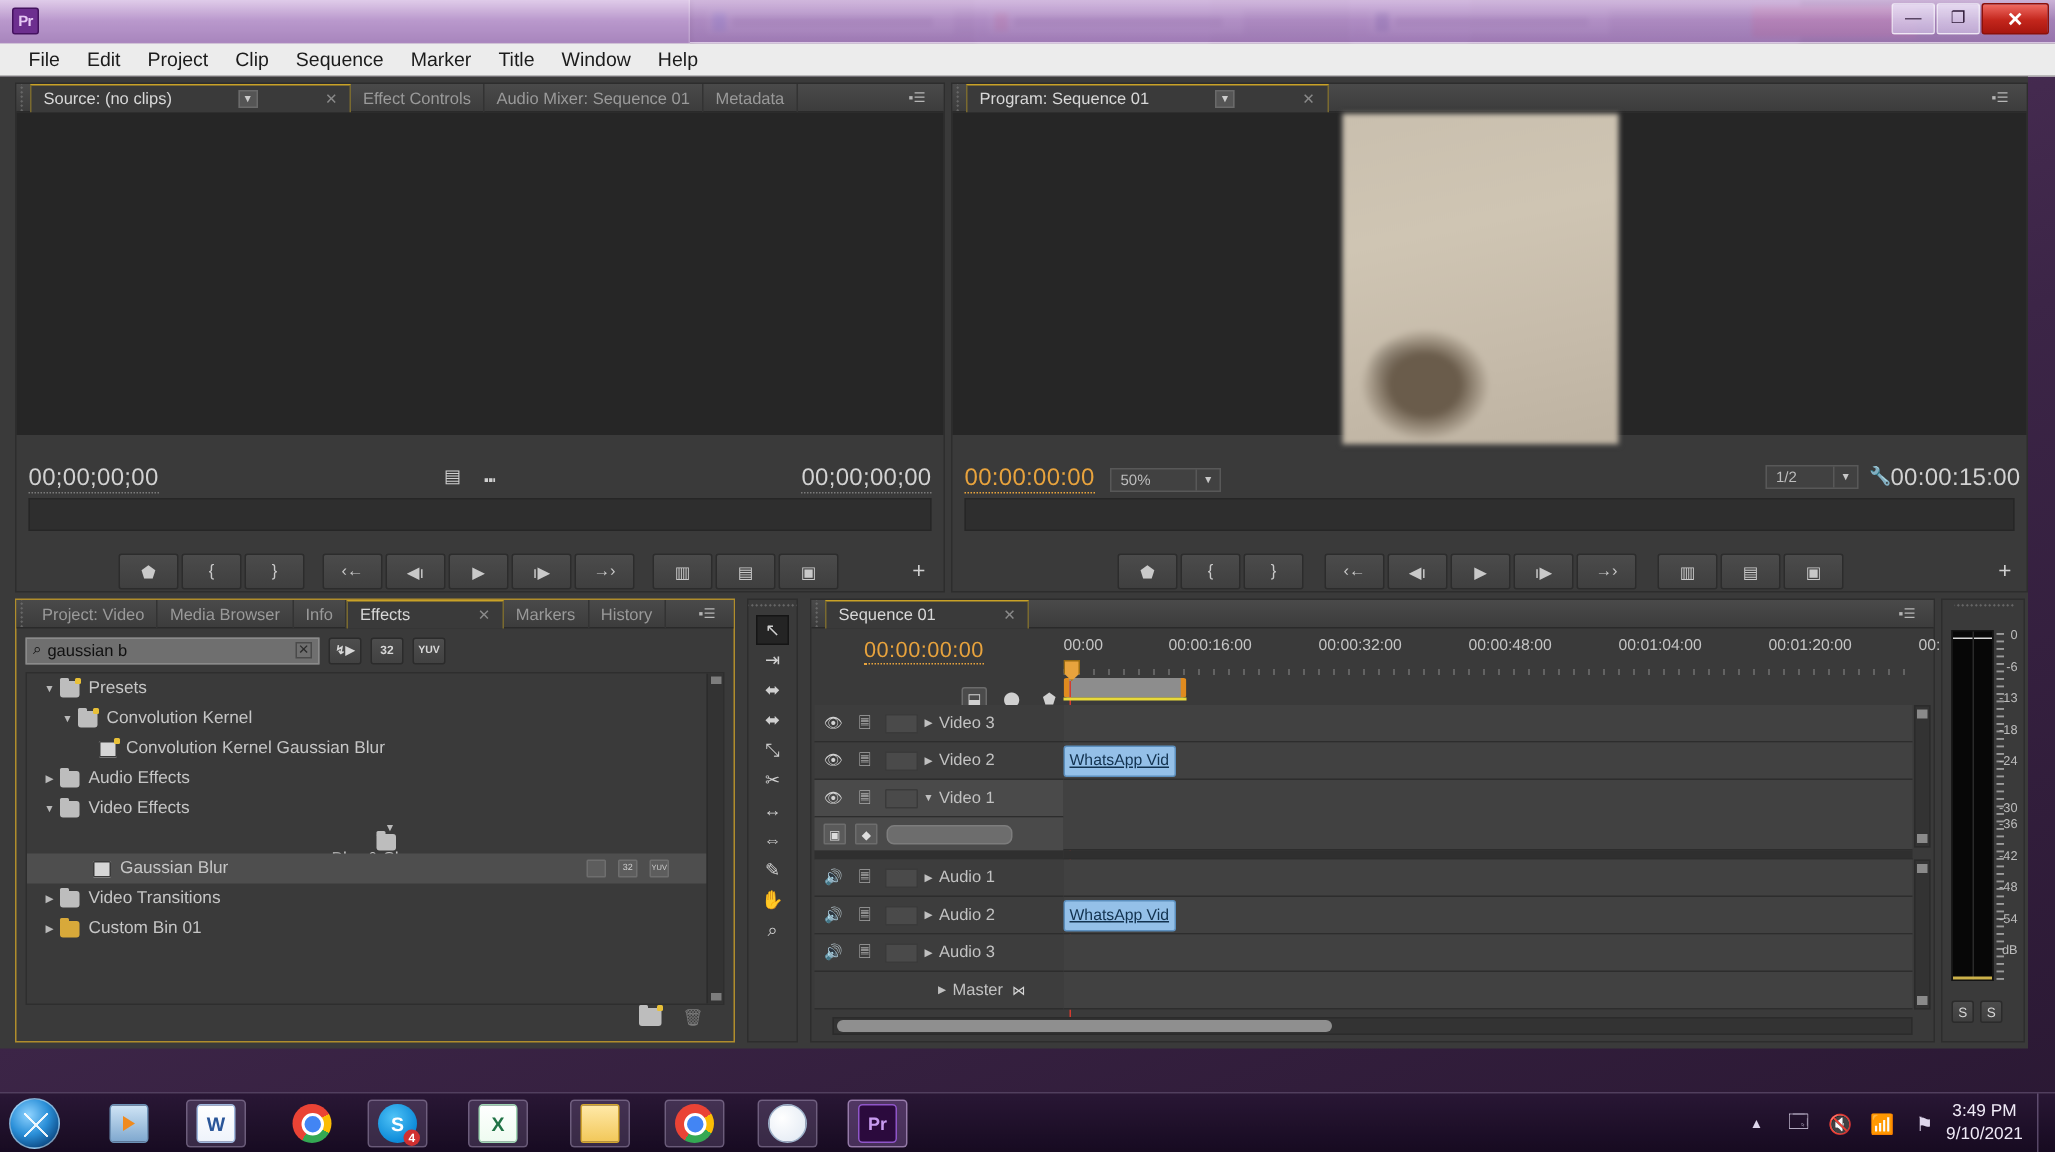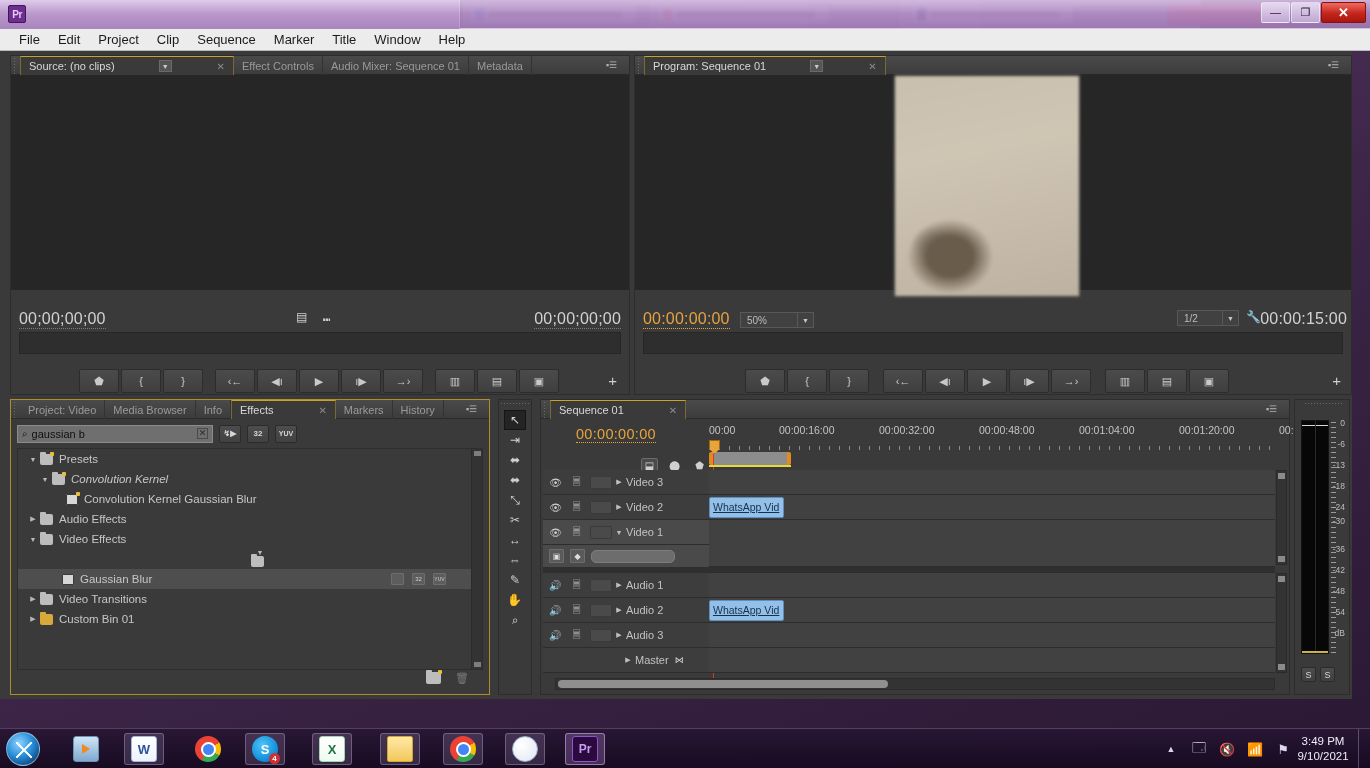--- a/index.html
+++ b/index.html
@@ -522,21 +522,21 @@
         <div class="sq-btn">32</div>
         <div class="sq-btn" style="font-size:7px;">YUV</div>
       </div>
 
       <div class="tree">
         <div class="trow" style="padding-left:8px;">
           <span class="tw">▼</span>
           <span class="folder star"></span>
           <span>Presets</span>
         </div>
-        <div class="trow" style="padding-left:20px;font-style:italic;">
+        <div class="trow" style="padding-left:20px;">
           <span class="tw">▼</span>
           <span class="folder star"></span>
           <span>Convolution Kernel</span>
         </div>
         <div class="trow" style="padding-left:48px;">
           <span class="fxicon star"></span>
           <span>Convolution Kernel Gaussian Blur</span>
         </div>
         <div class="trow" style="padding-left:8px;">
           <span class="tw">▶</span>
@@ -734,21 +734,21 @@
         <div style="position:absolute; left:13px; top:0; width:1px; height:100%; background:#2a2a2a;"></div>
         <div style="position:absolute; left:0; bottom:0; width:100%; height:2px; background:#cbb14a;"></div>
       </div>
       <div class="meter-ticks"></div>
       <div class="meter-scale">
         <span style="top:0px;">0</span>
         <span style="top:21px;">-6</span>
         <span style="top:42px;">-13</span>
         <span style="top:63px;">-18</span>
         <span style="top:84px;">-24</span>
-        <span style="top:98px;">-30</span>
+        <span style="top:115px;">-30</span>
         <span style="top:126px;">-36</span>
         <span style="top:147px;">-42</span>
         <span style="top:168px;">-48</span>
         <span style="top:189px;">-54</span>
         <span style="top:210px;">dB</span>
       </div>
       <div style="position:absolute; left:6px; bottom:12px; display:flex; gap:4px;">
         <span class="sbtn">S</span>
         <span class="sbtn">S</span>
       </div>

